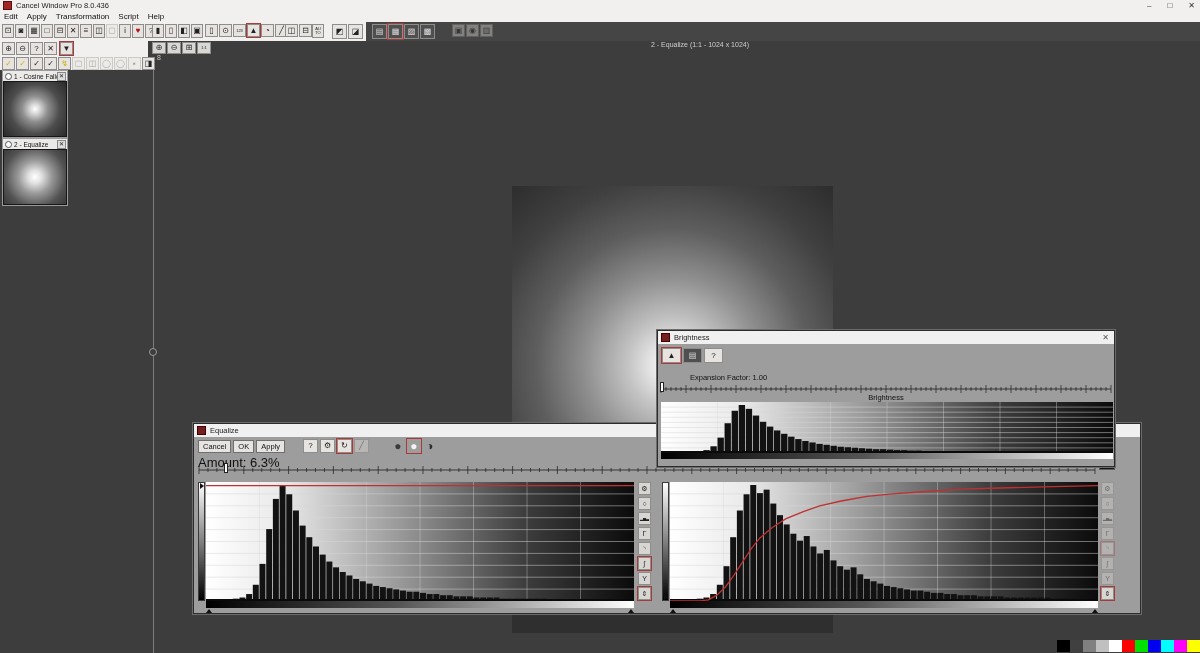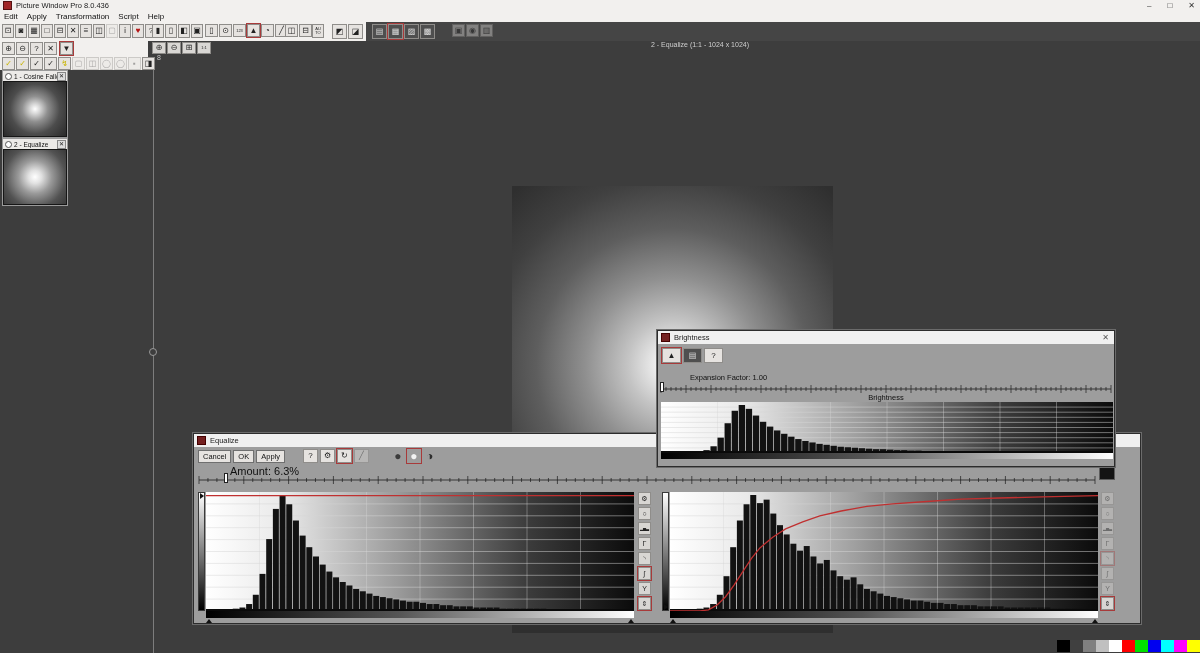--- a/index.html
+++ b/index.html
@@ -53,42 +53,42 @@
   .caption{position:absolute;left:560px;top:41px;width:280px;text-align:center;font-size:7px;color:#cfcfcf;z-index:3;}
   
   .image-window{position:absolute;left:512px;top:186px;width:321px;height:447px;z-index:2;
     background:radial-gradient(circle 235px at 50% 40%,#ffffff 0%,#ededed 7%,#c4c4c4 19%,#909090 37%,#5e5e5e 58%,#404040 79%,#2f2f2f 100%);}
   
   .dialog{position:absolute;border:1px solid #2c2c2c;background:#9d9d9d;box-shadow:0 0 0 1px #6b6b6b;box-sizing:border-box;}
   .dtitle{height:13px;background:#f0f0f0;display:flex;align-items:center;font-size:7.5px;color:#222;}
   .dicon{width:7px;height:7px;background:#742020;border:1px solid #400;margin:0 4px 0 3px;flex:0 0 auto;}
   .dclose{margin-left:auto;margin-right:5px;font-size:8px;color:#555;}
   #histogram-dialog{left:657px;top:330px;width:458px;height:137px;z-index:10;}
-  #equalize-dialog{left:193px;top:433px;width:948px;height:191px;z-index:9;}
+  #equalize-dialog{left:193px;top:423px;width:948px;height:191px;z-index:9;}
   .htools{position:absolute;left:4px;top:17px;display:flex;gap:2px;}
   .htools .tbtn{width:19px;height:15px;}
   .hexp{position:absolute;left:5px;top:42px;font-size:7.5px;color:#101010;padding-left:27px;}
   .ticksbox{position:absolute;height:12px;}
   #hticks{left:2px;top:50px;width:452px;}
   .handle{position:absolute;width:4px;height:10px;background:#fff;border:1px solid #222;box-sizing:border-box;}
   #hhandle{left:2px;top:51px;}
   .hbright{position:absolute;left:0;top:62px;width:100%;text-align:center;font-size:7.5px;color:#101010;}
   .plotbox{position:absolute;background:#888;}
   #hplot{left:3px;top:71px;width:452px;height:51px;}
   .hstrip{position:absolute;height:6px;background:linear-gradient(to right,#000 0%,#555 45%,#fff 100%);}
   #hstrip-hd{left:3px;top:122px;width:452px;}
   
   .ebtns{position:absolute;left:4px;top:15px;display:flex;gap:2px;align-items:center;}
   button.ebtn{height:13px;font-size:7.5px;font-family:"Liberation Sans",sans-serif;
               background:#e6e3e0;border:1px solid #6f6f6f;padding:0 4px;color:#111;}
   .eicons{display:flex;gap:2px;margin-left:16px;}
   .eicons .tbtn{width:15px;height:14px;}
   .ecircles{display:flex;gap:2px;margin-left:20px;}
   .ecircles .tbtn{width:14px;height:14px;}
-  .eamount{position:absolute;left:4px;top:31px;font-size:11px;color:#101010;margin-left:32px;}
+  .eamount{position:absolute;left:4px;top:31px;font-size:13px;color:#101010;}
   #eticks{left:4px;top:38px;width:898px;}
   #ehandle{left:30px;top:39px;}
   .eswatch{position:absolute;left:905px;top:30px;width:16px;height:16px;background:#141414;border:1px solid #5c5c5c;box-sizing:border-box;}
   .vstrip{position:absolute;top:58px;width:7px;height:119px;background:linear-gradient(#fff,#000);border:1px solid #3a3a3a;box-sizing:border-box;}
   #vstrip-l{left:4px;}  #vstrip-r{left:468px;}
   #eplot-l{left:12px;top:58px;width:428px;height:119px;}
   #eplot-r{left:476px;top:58px;width:428px;height:119px;}
   #estrip-l{left:12px;top:177px;width:428px;height:7px;}
   #estrip-r{left:476px;top:177px;width:428px;height:7px;}
   .ptools{position:absolute;top:58px;display:flex;flex-direction:column;gap:2px;}
@@ -100,21 +100,21 @@
   .palette{position:absolute;left:1057px;top:640px;display:flex;z-index:8;}
   .sw{width:13px;height:12px;}
 </style>
 </head>
 <body>
 
 <div id="app">
 
   <div class="titlebar">
     <span class="appicon"></span>
-    <span>Picture Window Pro 8.0.436</span>
+    <span>Cancel Window Pro 8.0.436</span>
     <div class="wincontrols">
       <span>–</span>
       <span>□</span>
       <span>✕</span>
     </div>
   </div>
 
   <div class="menubar">
       <span class="menu-item">Edit</span>
       <span class="menu-item">Apply</span>

